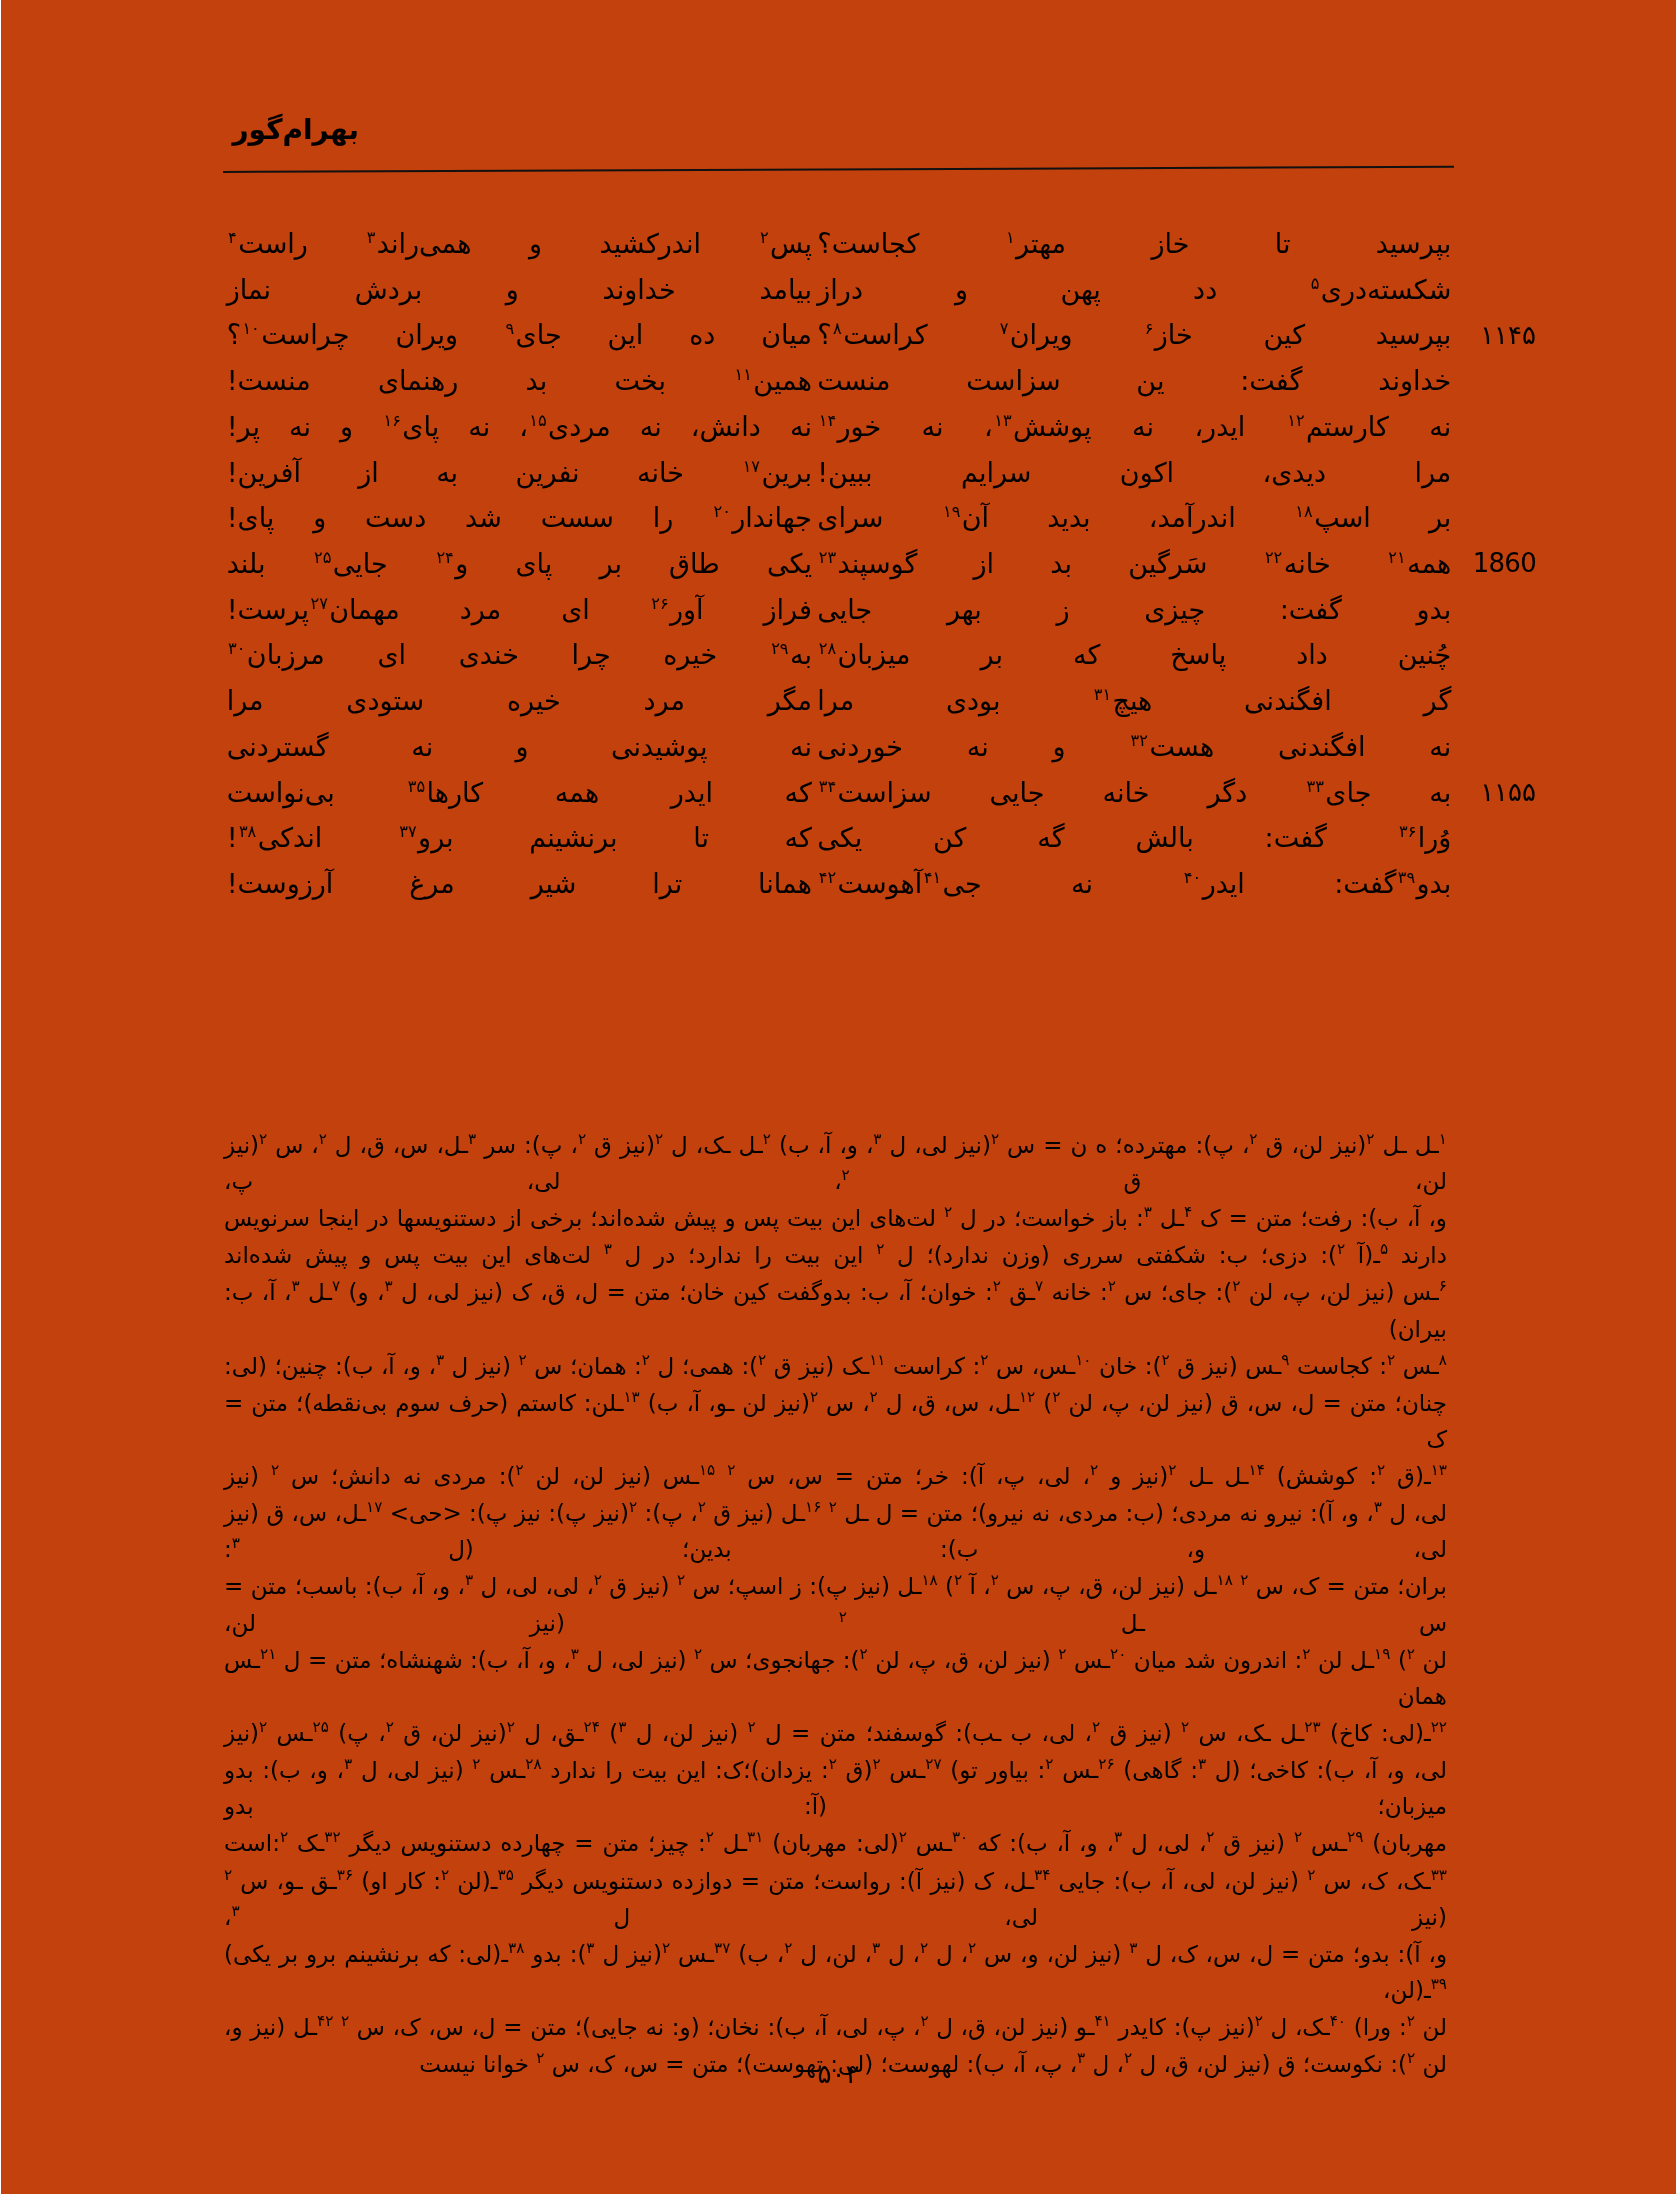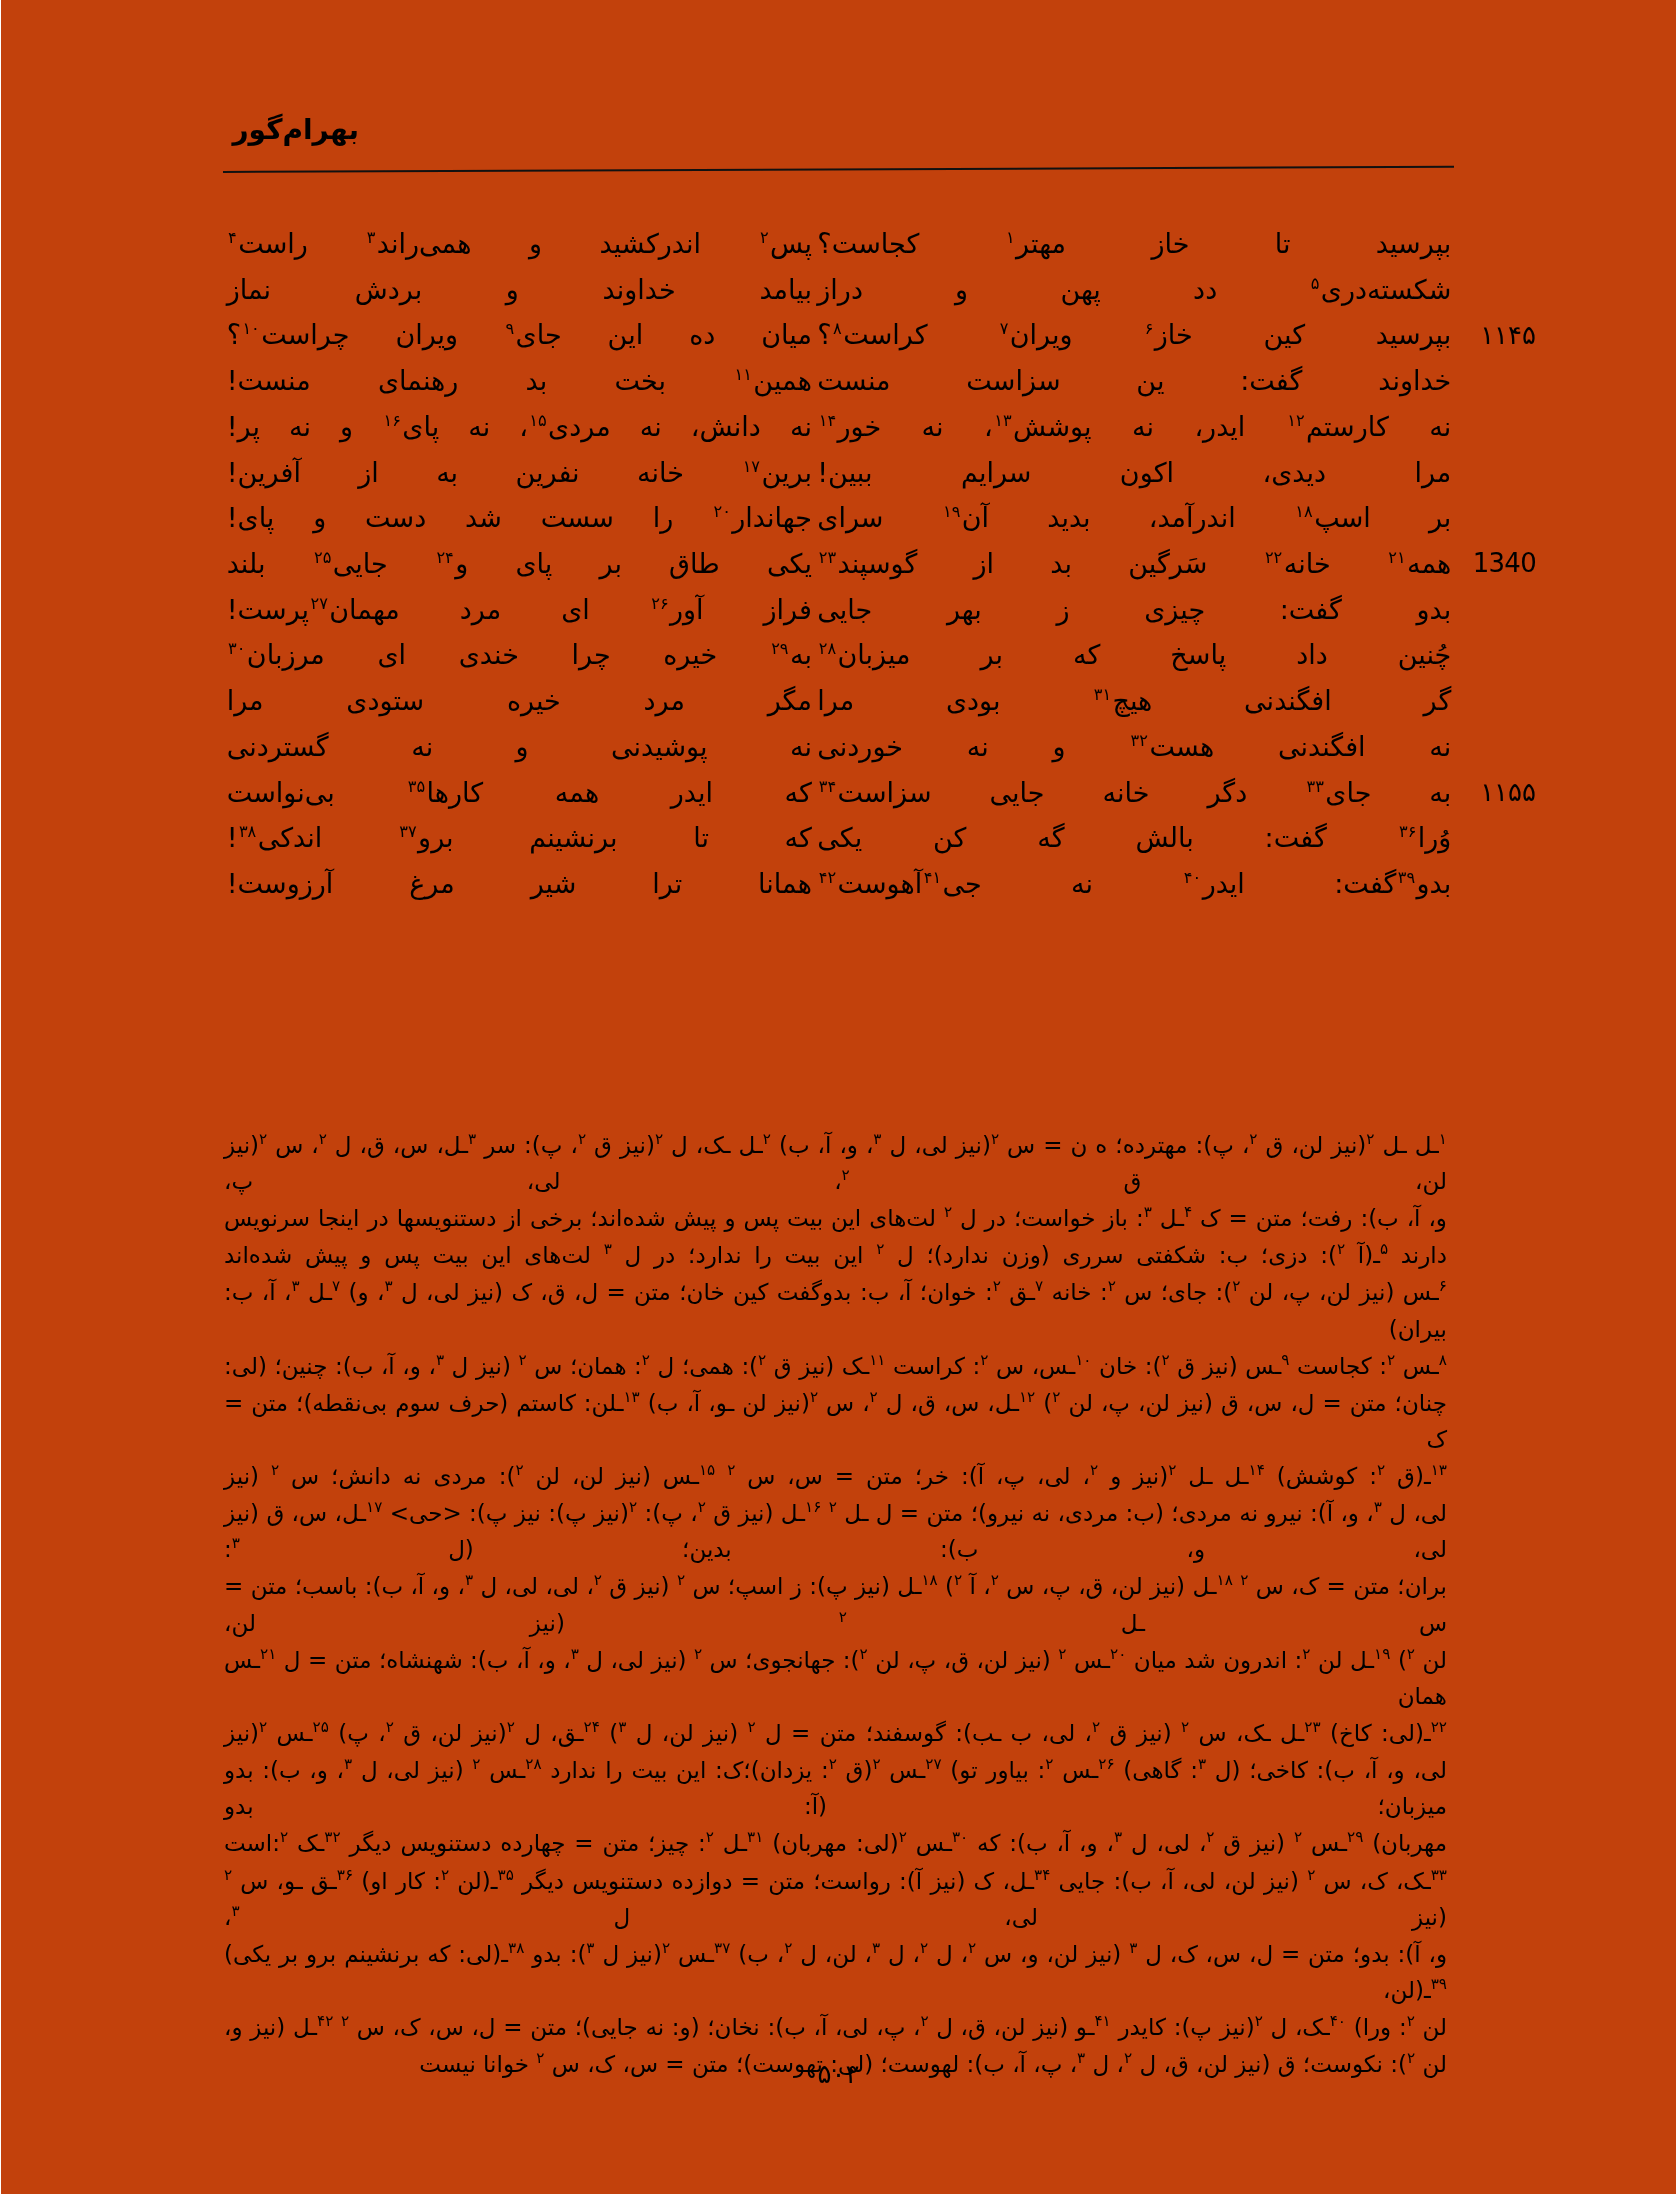--- a/index.html
+++ b/index.html
@@ -172,21 +172,21 @@
       </div>
       <div class="bayt">
         <div class="hemistich hem-right"><span>مرا دیدی، اکون سرایم ببین!</span></div>
         <div class="hemistich hem-left"><span>برین<sup class="fn">۱۷</sup> خانه نفرین به از آفرین!</span></div>
       </div>
       <div class="bayt">
         <div class="hemistich hem-right"><span>بر اسپ<sup class="fn">۱۸</sup> اندرآمد، بدید آن<sup class="fn">۱۹</sup> سرای</span></div>
         <div class="hemistich hem-left"><span>جهاندار<sup class="fn">۲۰</sup> را سست شد دست و پای!</span></div>
       </div>
       <div class="bayt">
-        <div class="hemistich hem-right"><span class="line-no">1340</span><span>همه<sup class="fn">۲۱</sup> خانه<sup class="fn">۲۲</sup> سَرگین بد از گوسپند<sup class="fn">۲۳</sup></span></div>
+        <div class="hemistich hem-right"><span class="line-no">1860</span><span>همه<sup class="fn">۲۱</sup> خانه<sup class="fn">۲۲</sup> سَرگین بد از گوسپند<sup class="fn">۲۳</sup></span></div>
         <div class="hemistich hem-left"><span>یکی طاق بر پای و<sup class="fn">۲۴</sup> جایی<sup class="fn">۲۵</sup> بلند</span></div>
       </div>
       <div class="bayt">
         <div class="hemistich hem-right"><span>بدو گفت: چیزی ز بهر جایی</span></div>
         <div class="hemistich hem-left"><span>فراز آور<sup class="fn">۲۶</sup> ای مرد مهمان<sup class="fn">۲۷</sup>پرست!</span></div>
       </div>
       <div class="bayt">
         <div class="hemistich hem-right"><span>چُنین داد پاسخ که بر میزبان<sup class="fn">۲۸</sup></span></div>
         <div class="hemistich hem-left"><span>به<sup class="fn">۲۹</sup> خیره چرا خندی ای مرزبان<sup class="fn">۳۰</sup></span></div>
       </div>

